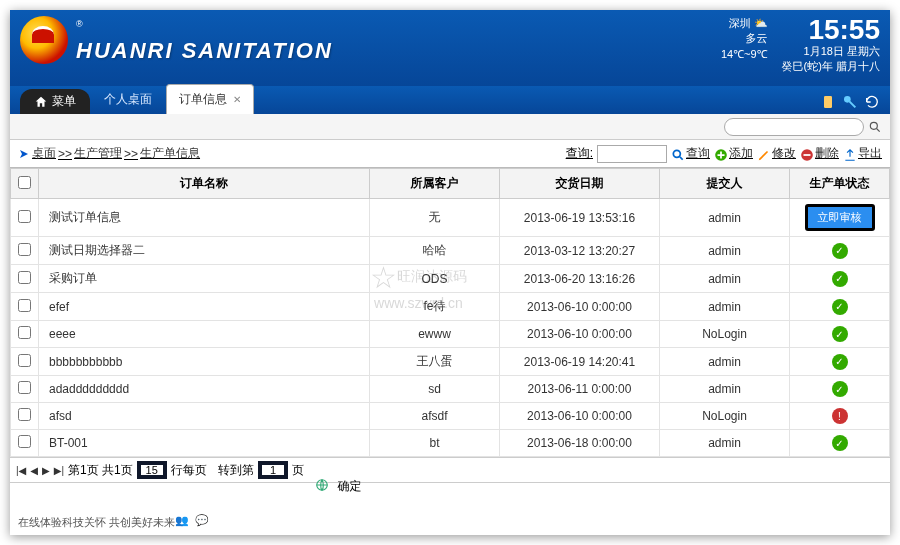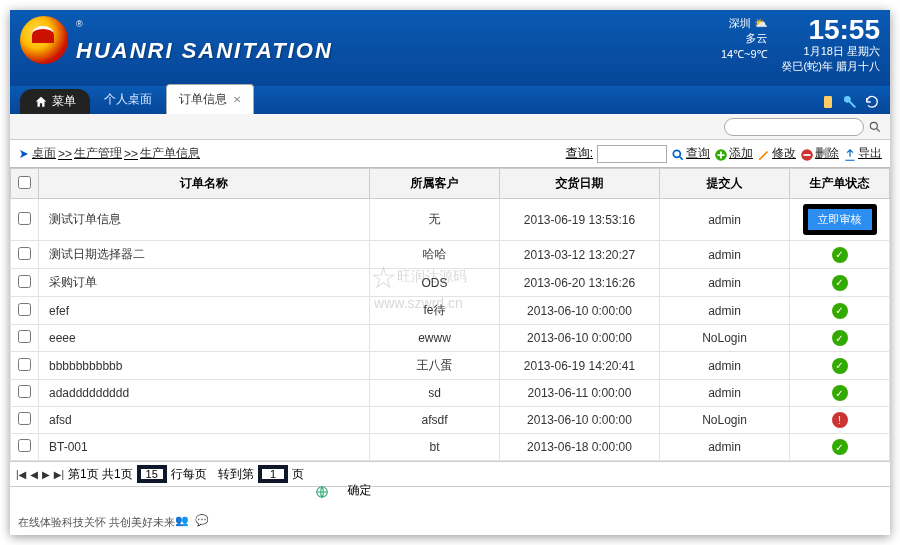--- a/index.html
+++ b/index.html
@@ -31,27 +31,27 @@
 .crumbs-left .arrow-ic { width: 12px; height: 12px; color: #05c; }
 .crumbs-right { display: flex; align-items: center; gap: 4px; }
 .crumbs-right input { border: 1px solid #aaa; height: 18px; width: 70px; font-size: 11px; }
 .action { display: flex; align-items: flex-end; gap: 1px; cursor: pointer; color: #222; }
 .ic { width: 14px; height: 14px; display: inline-block; }
 .table { width: 100%; border-collapse: collapse; }
 .table th { background: #f3f3f3; border: 1px solid #ccc; padding: 6px 4px; font-weight: bold; text-align: center; font-size: 12px; }
 .table td { border: 1px solid #e3e3e3; padding: 5px 6px; text-align: center; font-size: 12px; color: #333; }
 .table td.left { text-align: left; padding-left: 10px; }
 .table input[type=checkbox] { cursor: pointer; }
-.btn-audit { background: #2b8ef0; color: #fff; border: 5px solid #000000; padding: 3px 10px; border-radius: 3px; cursor: pointer; font-size: 11px; }
+.btn-audit { background: #2b8ef0; color: #fff; border: 3px solid #000000; padding: 3px 10px; border-radius: 3px; cursor: pointer; font-size: 11px; }
 .status-ok { width: 16px; height: 16px; border-radius: 50%; background: #3a0; display: inline-flex; align-items: center; justify-content: center; color: #fff; font-size: 10px; }
 .status-err { width: 16px; height: 16px; border-radius: 50%; background: #c33; display: inline-flex; align-items: center; justify-content: center; color: #fff; font-size: 10px; }
 .pager { height: 26px; border-top: 1px solid #ccc; border-bottom: 1px solid #ccc; display: flex; align-items: center; gap: 4px; padding: 0 6px; font-size: 12px; }
 .pager .nav { cursor: pointer; font-size: 10px; color: #333; }
 .pager input { border: 4px solid #0f172a; height: 18px; width: 30px; text-align: center; font-size: 11px; }
-.pager .confirm { display: flex; align-items: flex-end; gap: 18px; cursor: pointer; margin-top: 32px; }
+.pager .confirm { display: flex; align-items: flex-start; gap: 8px; cursor: pointer; margin-top: 32px; }
 .pager .globe { width: 14px; height: 14px; }
 .watermark { position: absolute; top: 250px; left: 360px; opacity: .25; font-size: 14px; color: #666; pointer-events: none; text-align: center; }
 .watermark .star { font-size: 30px; display: inline-block; vertical-align: middle; }
 .footer { position: absolute; bottom: 2px; left: 0; right: 0; height: 22px; display: flex; align-items: center; padding: 0 8px; font-size: 11px; color: #555; }
 .footer .right-ics { display: flex; gap: 4px; }
 .footer .right-ics span { width: 16px; height: 16px; cursor: pointer; }
 </style>
 </head>
 <body>
 <div class="app">

